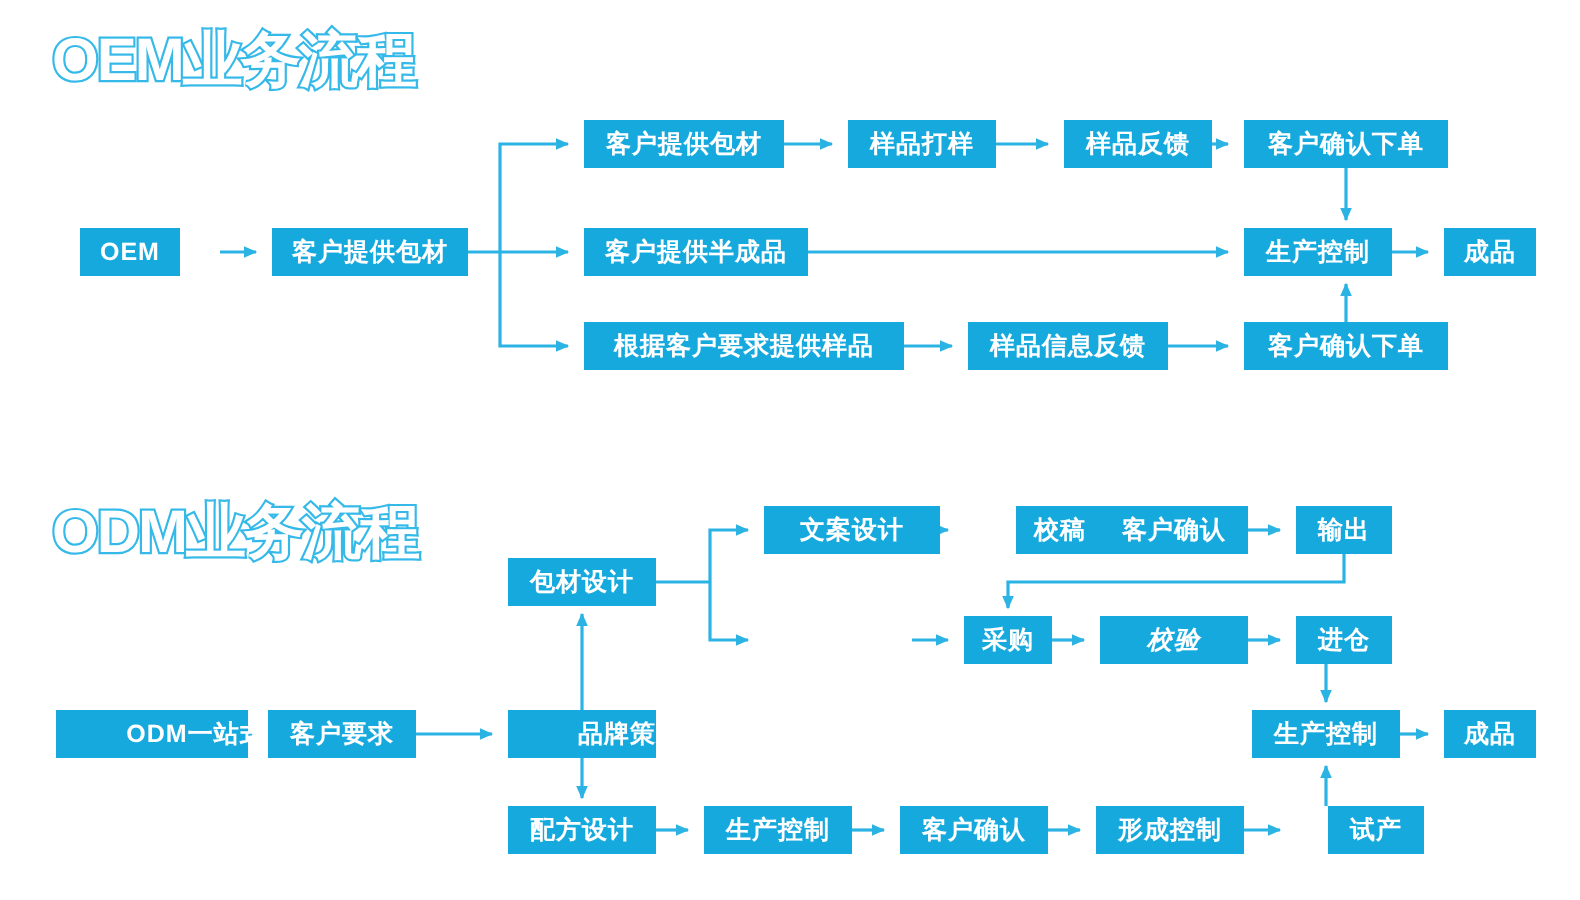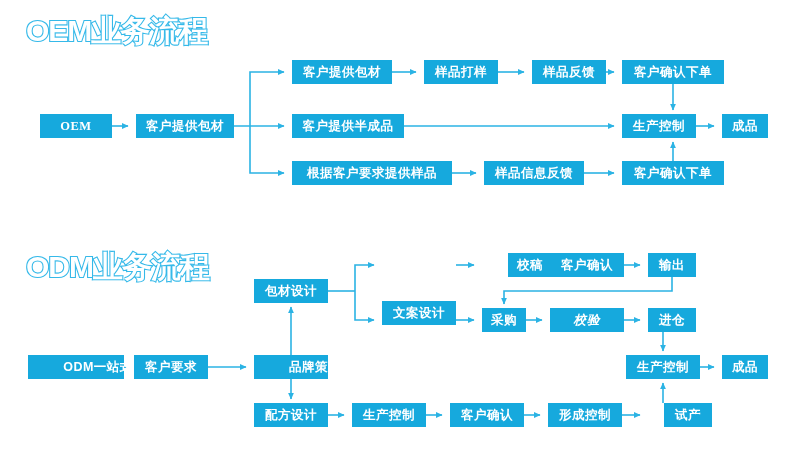--- a/index.html
+++ b/index.html
@@ -106,38 +106,38 @@
 
       <path d="M663,403 L663,383"></path>
 
       <path d="M700,367 L714,367"></path>
     </g>
   </svg>
 
   <div class="section-title" style="left:26px;top:16px;">OEM业务流程</div>
   <div class="section-title" style="left:26px;top:252px;">ODM业务流程</div>
 
-  <div class="node" style="left:40px;top:114px;width:72px;height:24px;font-family:Liberation Serif, serif;">OEM</div>
+  <div class="node" style="left:40px;top:114px;width:50px;height:24px;">OEM</div>
   <div class="node" style="left:136px;top:114px;width:98px;height:24px;">客户提供包材</div>
   <div class="node" style="left:292px;top:60px;width:100px;height:24px;">客户提供包材</div>
   <div class="node" style="left:424px;top:60px;width:74px;height:24px;">样品打样</div>
   <div class="node" style="left:532px;top:60px;width:74px;height:24px;">样品反馈</div>
   <div class="node" style="left:622px;top:60px;width:102px;height:24px;">客户确认下单</div>
   <div class="node" style="left:292px;top:114px;width:112px;height:24px;">客户提供半成品</div>
   <div class="node" style="left:292px;top:161px;width:160px;height:24px;">根据客户要求提供样品</div>
   <div class="node" style="left:484px;top:161px;width:100px;height:24px;">样品信息反馈</div>
   <div class="node" style="left:622px;top:161px;width:102px;height:24px;">客户确认下单</div>
   <div class="node" style="left:622px;top:114px;width:74px;height:24px;">生产控制</div>
   <div class="node" style="left:722px;top:114px;width:46px;height:24px;">成品</div>
 
   <div class="node" style="left:28px;top:355px;width:96px;height:24px;padding-left:44px;">ODM一站式</div>
   <div class="node" style="left:134px;top:355px;width:74px;height:24px;">客户要求</div>
   <div class="node" style="left:254px;top:355px;width:74px;height:24px;padding-left:48px;">品牌策划</div>
   <div class="node" style="left:254px;top:279px;width:74px;height:24px;">包材设计</div>
-  <div class="node" style="left:382px;top:253px;width:74px;height:24px;margin-top:48px;">文案设计</div>
+  <div class="node" style="left:382px;top:253px;width:88px;height:24px;">文案设计</div>
   <div class="node" style="left:482px;top:253px;width:44px;height:24px;margin-left:26px;">校稿</div>
   <div class="node" style="left:550px;top:253px;width:74px;height:24px;">客户确认</div>
   <div class="node" style="left:648px;top:253px;width:48px;height:24px;">输出</div>
   <div class="node" style="left:482px;top:308px;width:44px;height:24px;">采购</div>
   <div class="node wide-pad" style="left:550px;top:308px;width:74px;height:24px;font-style:italic;">校验</div>
   <div class="node" style="left:648px;top:308px;width:48px;height:24px;">进仓</div>
   <div class="node" style="left:254px;top:403px;width:74px;height:24px;">配方设计</div>
   <div class="node" style="left:352px;top:403px;width:74px;height:24px;">生产控制</div>
   <div class="node" style="left:450px;top:403px;width:74px;height:24px;">客户确认</div>
   <div class="node" style="left:548px;top:403px;width:74px;height:24px;">形成控制</div>

